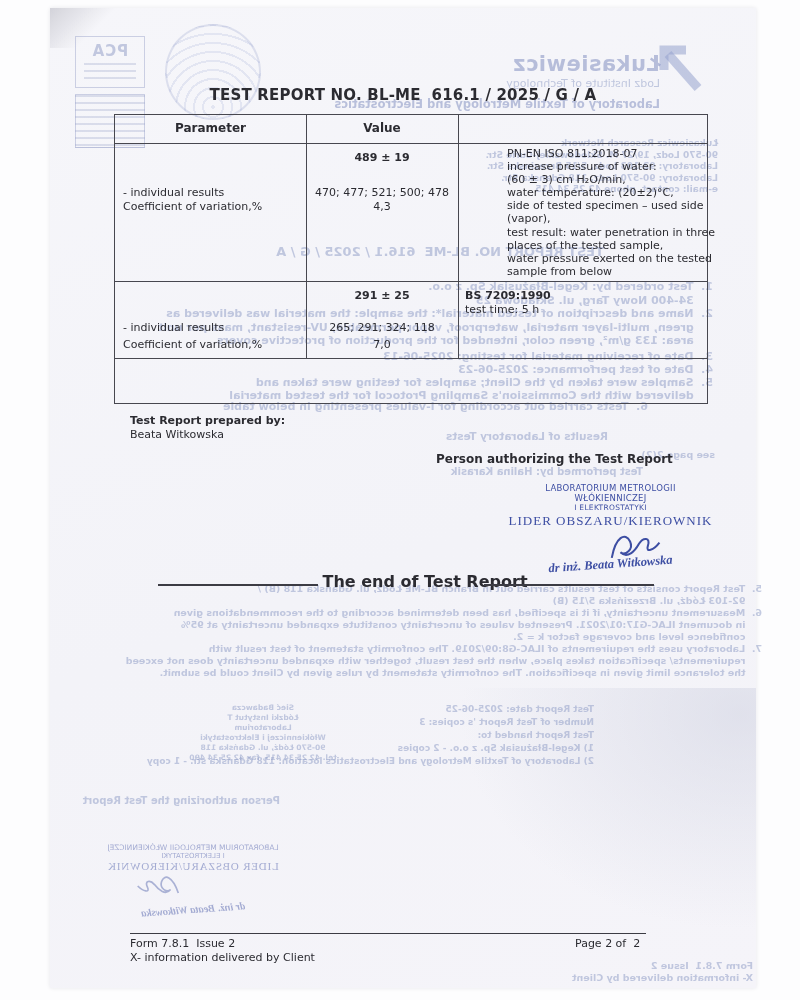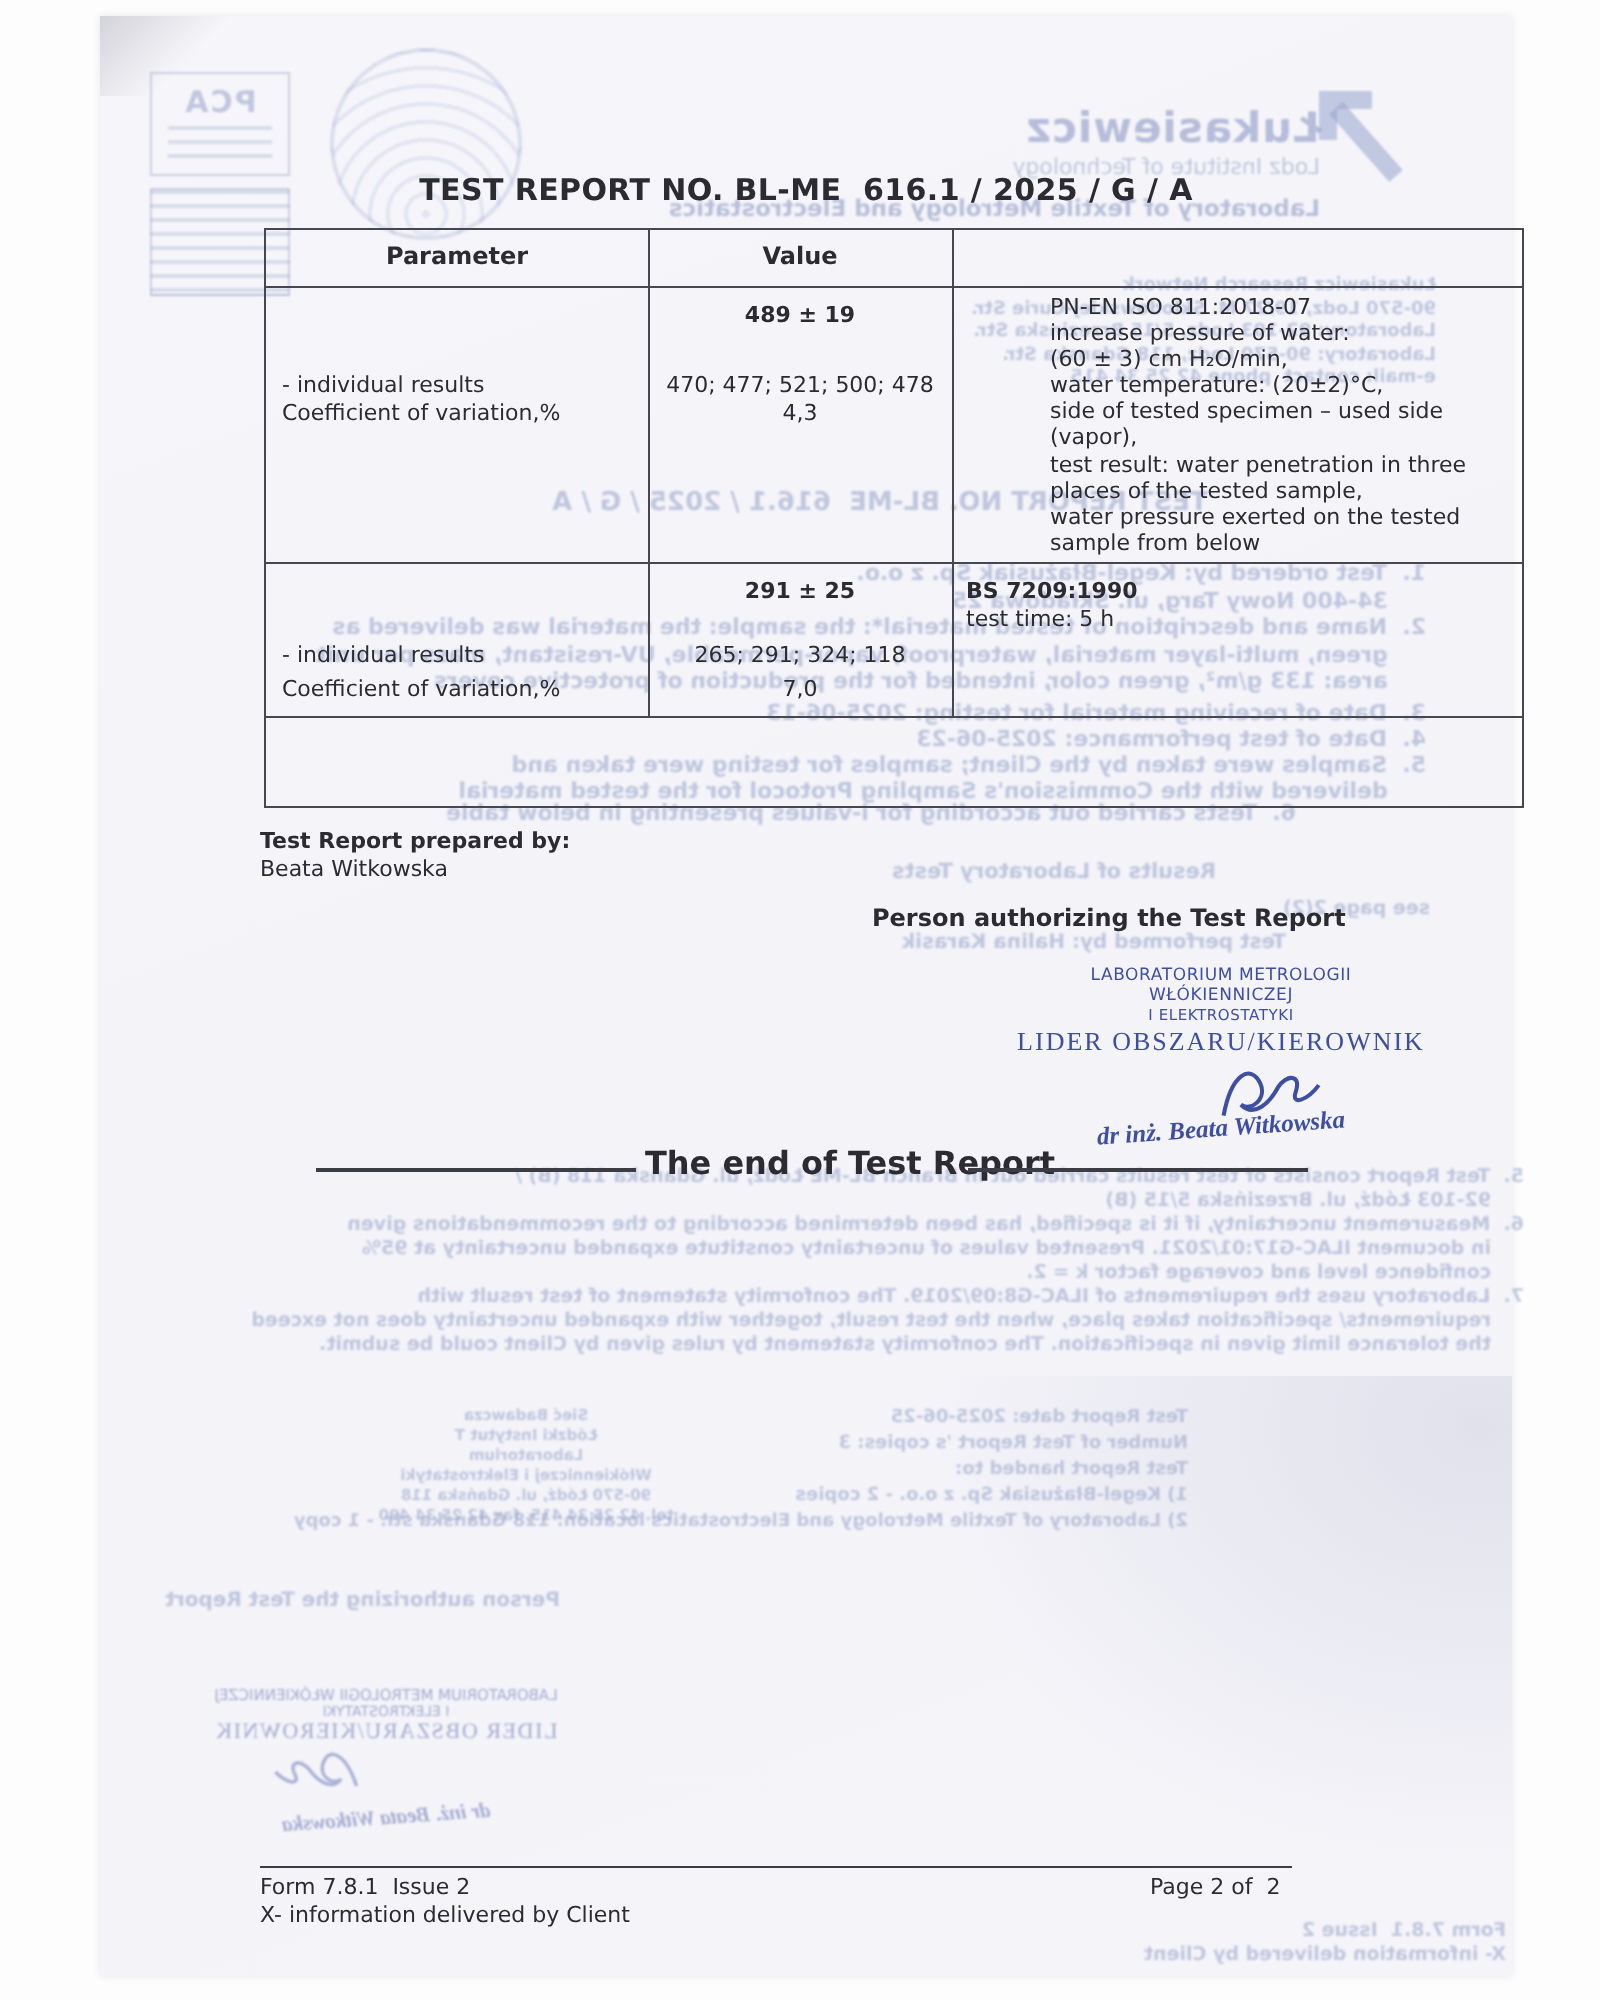--- a/index.html
+++ b/index.html
@@ -18,21 +18,21 @@
     background:linear-gradient(135deg,rgba(120,120,135,.28),rgba(120,120,135,0) 60%);}
   .crease{position:absolute;right:0;bottom:40px;width:320px;height:260px;
     background:radial-gradient(ellipse at 95% 10%,rgba(200,203,220,.45),rgba(200,203,220,0) 65%);}
   .abs{position:absolute;}
   .pre{white-space:pre;}
   .b{font-weight:bold;}
 
   
   .fg{position:absolute;inset:0;z-index:2;}
   .doc-title{left:0;right:0;top:78px;text-align:center;font-size:15px;font-weight:bold;letter-spacing:.2px;}
-  .tbl{left:82px;top:106px;width:592px;height:288px;border:1px solid #47474f;padding-left:36px;}
+  .tbl{left:64px;top:106px;width:592px;height:288px;border:1px solid #47474f;}
   .vline{position:absolute;top:0;width:0;border-left:1px solid #47474f;height:243px;}
   .hline{position:absolute;left:0;width:100%;border-top:1px solid #47474f;}
   .cell-txt{position:absolute;font-size:11px;line-height:13px;}
   .hdr{font-size:12px;font-weight:bold;text-align:center;}
   .val{text-align:center;}
   .rem{line-height:13.1px;margin-left:42px;}
   .small-note{font-size:11px;line-height:13.5px;}
   .endline-rule{border-top:2px solid #3c3c44;height:0;}
   .footer-rule{border-top:1.5px solid #3c3c44;height:0;}
   .footer-txt{font-size:11px;}

